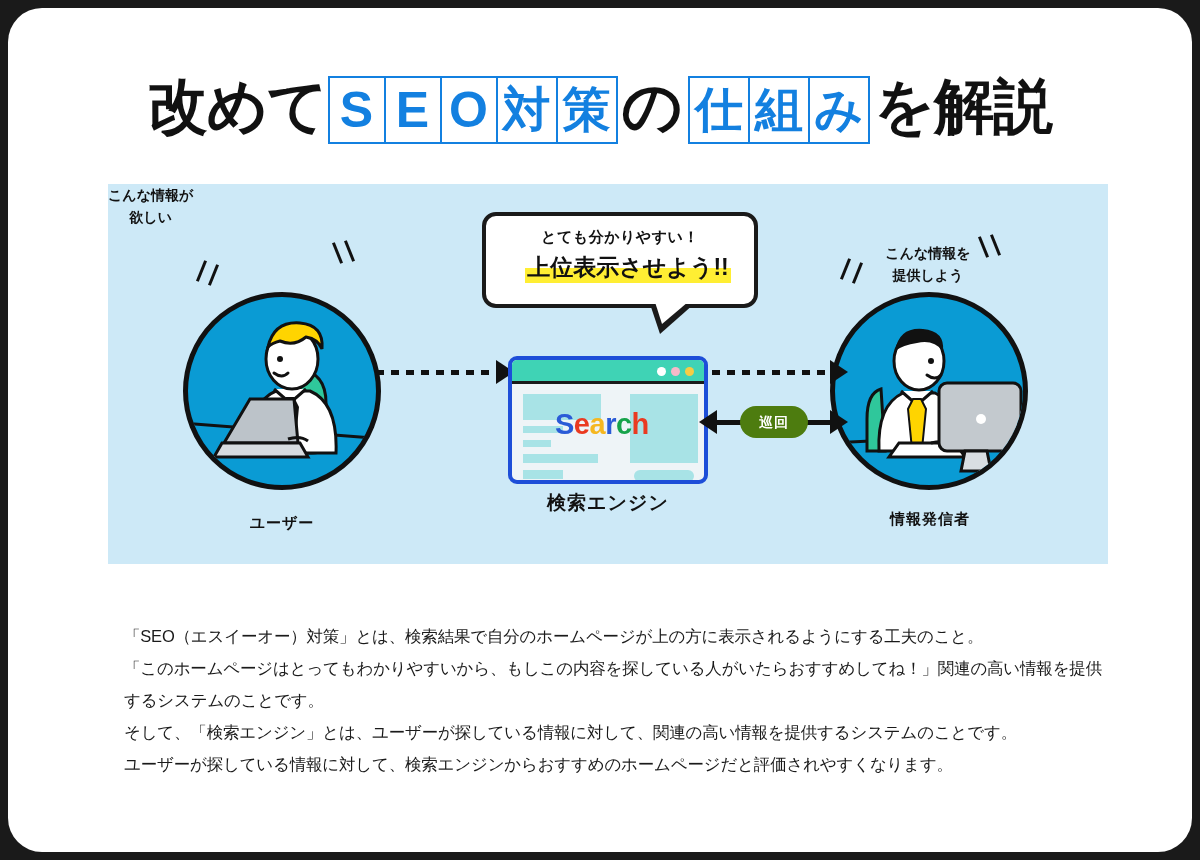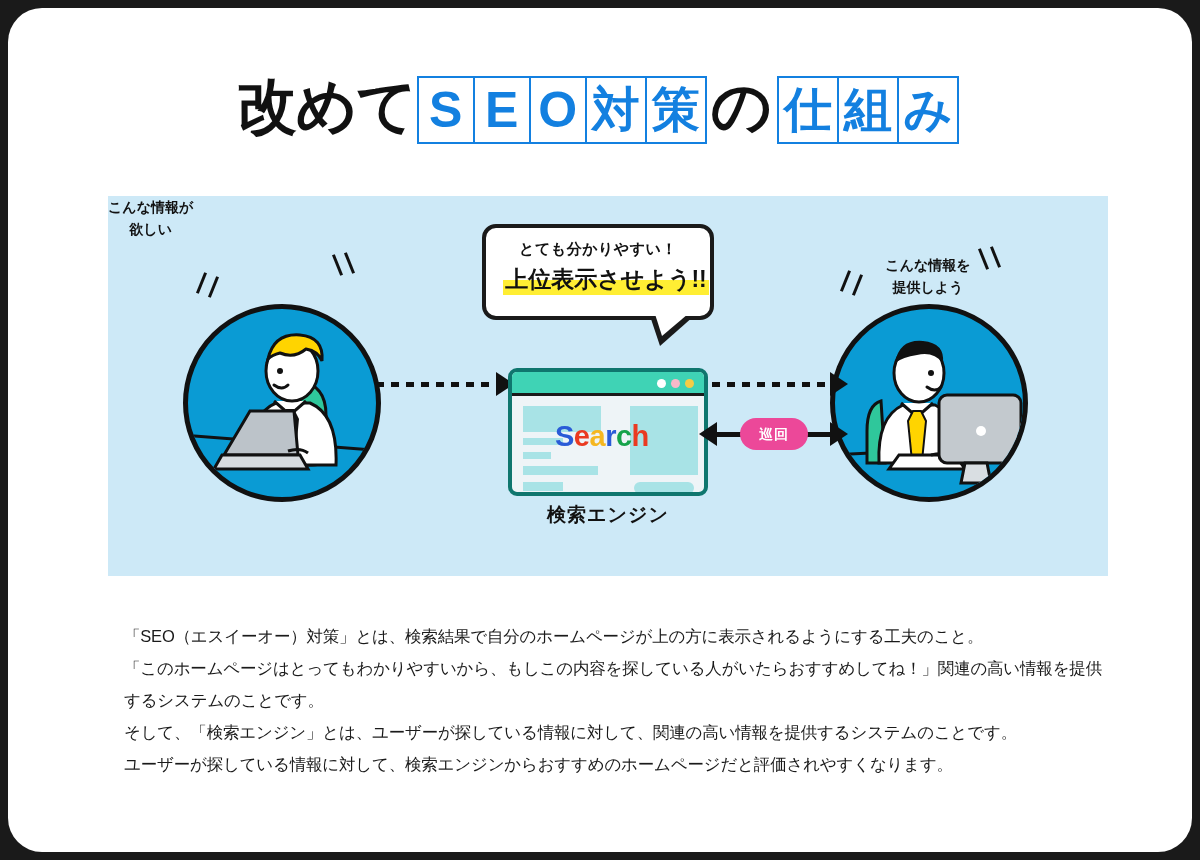--- a/index.html
+++ b/index.html
@@ -47,21 +47,21 @@
     color: #1380e0;
     line-height: 1;
     letter-spacing: 0;
   }
   .t-box.wide { width: 62px; font-size: 48px; }
   .t-gap { width: 6px; }
 
   
   #panel {
     position: absolute;
-    left: 100px; top: 188px;
+    left: 100px; top: 176px;
     width: 1000px; height: 380px;
     background: #cde9f7;
   }
 
   
   .person-circle {
     position: absolute;
     width: 198px; height: 198px;
     border-radius: 50%;
     background: #0a9bd4;
@@ -98,21 +98,21 @@
   .slash {
     position: absolute;
     width: 3px; height: 22px;
     background: #111111;
   }
 
   
   #bubble {
     position: absolute;
     left: 374px; top: 28px;
-    width: 232px; height: 96px;
+    width: 276px; height: 96px;
     background: #ffffff;
     border: 4px solid #1a1a1a;
     border-radius: 14px;
     text-align: center;
   }
   #bubble-line1 {
     margin-top: 12px;
     font-size: 15px;
     font-weight: 700;
     color: #111111;
@@ -148,21 +148,21 @@
     border-right: 26px solid transparent;
     border-top: 22px solid #ffffff;
   }
 
   
   #browser {
     position: absolute;
     left: 400px; top: 172px;
     width: 200px; height: 128px;
     background: #eef4f7;
-    border: 4px solid #0f766e;
+    border: 4px solid #1d4ed8;
     border-radius: 9px;
     overflow: hidden;
   }
   #browser-bar {
     position: relative;
     height: 24px;
     background: #3fd3b5;
     border-bottom: 3px solid #1a1a1a;
   }
   .dot { position: absolute; top: 7px; width: 9px; height: 9px; border-radius: 50%; }
@@ -238,21 +238,21 @@
     left: 722px; top: 226px;
     width: 0; height: 0;
     border-top: 12px solid transparent;
     border-bottom: 12px solid transparent;
     border-left: 18px solid #111111;
   }
   #crawl-pill {
     position: absolute;
     left: 632px; top: 222px;
     width: 68px; height: 32px;
-    background: #ec4899;
+    background: #4d7c0f;
     border-radius: 16px;
     color: #ffffff;
     font-size: 14px;
     font-weight: 700;
     line-height: 32px;
     text-align: center;
     letter-spacing: 1px;
   }
 
   
@@ -281,20 +281,21 @@
     <span class="t-box">O</span>
     <span class="t-box wide">対</span>
     <span class="t-box wide">策</span>
     <span class="t-gap"></span>
     <span class="t-plain">の</span>
     <span class="t-gap"></span>
     <span class="t-box wide">仕</span>
     <span class="t-box wide">組</span>
     <span class="t-box wide">み</span>
     <span class="t-gap"></span>
+    <span class="t-plain">を解説</span>
   </div>
 
   <div id="panel">
 
     <div class="annot">こんな情報が<br>欲しい</div>
     <div class="slash" style="left:92px;  top:76px;  transform:rotate(22deg);"></div>
     <div class="slash" style="left:104px; top:80px;  transform:rotate(22deg);"></div>
     <div class="slash" style="left:228px; top:58px;  transform:rotate(-22deg);"></div>
     <div class="slash" style="left:240px; top:56px;  transform:rotate(-22deg);"></div>
 
@@ -317,20 +318,21 @@
 
         <circle cx="92" cy="62" r="3" fill="#111"></circle>
         <path d="M86 76 q8 6 14 0" fill="none" stroke="#111" stroke-width="3" stroke-linecap="round"></path>
 
         <path d="M36 146 l26 -44 l44 0 l4 44 z" fill="#bcc3c9" stroke="#111" stroke-width="3"></path>
         <path d="M34 146 l78 0 l8 14 l-94 0 z" fill="#d7dce0" stroke="#111" stroke-width="3"></path>
 
         <path d="M100 142 q12 -4 20 2" fill="none" stroke="#111" stroke-width="3"></path>
       </svg>
     </div>
+    <div class="circle-label" id="label-user">ユーザー</div>
 
     <div class="annot" id="annot-pub">こんな情報を<br>提供しよう</div>
     <div class="slash" style="left:736px; top:74px; transform:rotate(22deg);"></div>
     <div class="slash" style="left:748px; top:78px; transform:rotate(22deg);"></div>
     <div class="slash" style="left:874px; top:52px; transform:rotate(-22deg);"></div>
     <div class="slash" style="left:886px; top:50px; transform:rotate(-22deg);"></div>
 
     <div class="person-circle" id="circle-pub">
       <svg width="188" height="188" viewBox="0 0 188 188">
         <line x1="-6" y1="146" x2="196" y2="136" stroke="#111" stroke-width="3"></line>
@@ -347,20 +349,21 @@
         <path d="M92 78 q8 6 14 0" fill="none" stroke="#111" stroke-width="3" stroke-linecap="round"></path>
 
         <path d="M64 146 l56 0 l10 14 l-76 0 z" fill="#fff" stroke="#111" stroke-width="3"></path>
         <path d="M96 146 q16 -4 26 4" fill="none" stroke="#111" stroke-width="3"></path>
 
         <rect x="104" y="86" width="82" height="68" rx="8" fill="#c3c9ce" stroke="#111" stroke-width="3"></rect>
         <circle cx="146" cy="122" r="5" fill="#fff"></circle>
         <path d="M130 154 l22 0 l4 20 l-30 0 z" fill="#d9dee2" stroke="#111" stroke-width="3"></path>
       </svg>
     </div>
+    <div class="circle-label" id="label-pub">情報発信者</div>
 
     <div id="bubble">
       <div id="bubble-line1">とても分かりやすい！</div>
       <div id="bubble-line2-wrap">
         <span id="bubble-line2">上位表示させよう!!</span>
       </div>
     </div>
     <div id="bubble-tail"></div>
     <div id="bubble-tail-in"></div>
 

